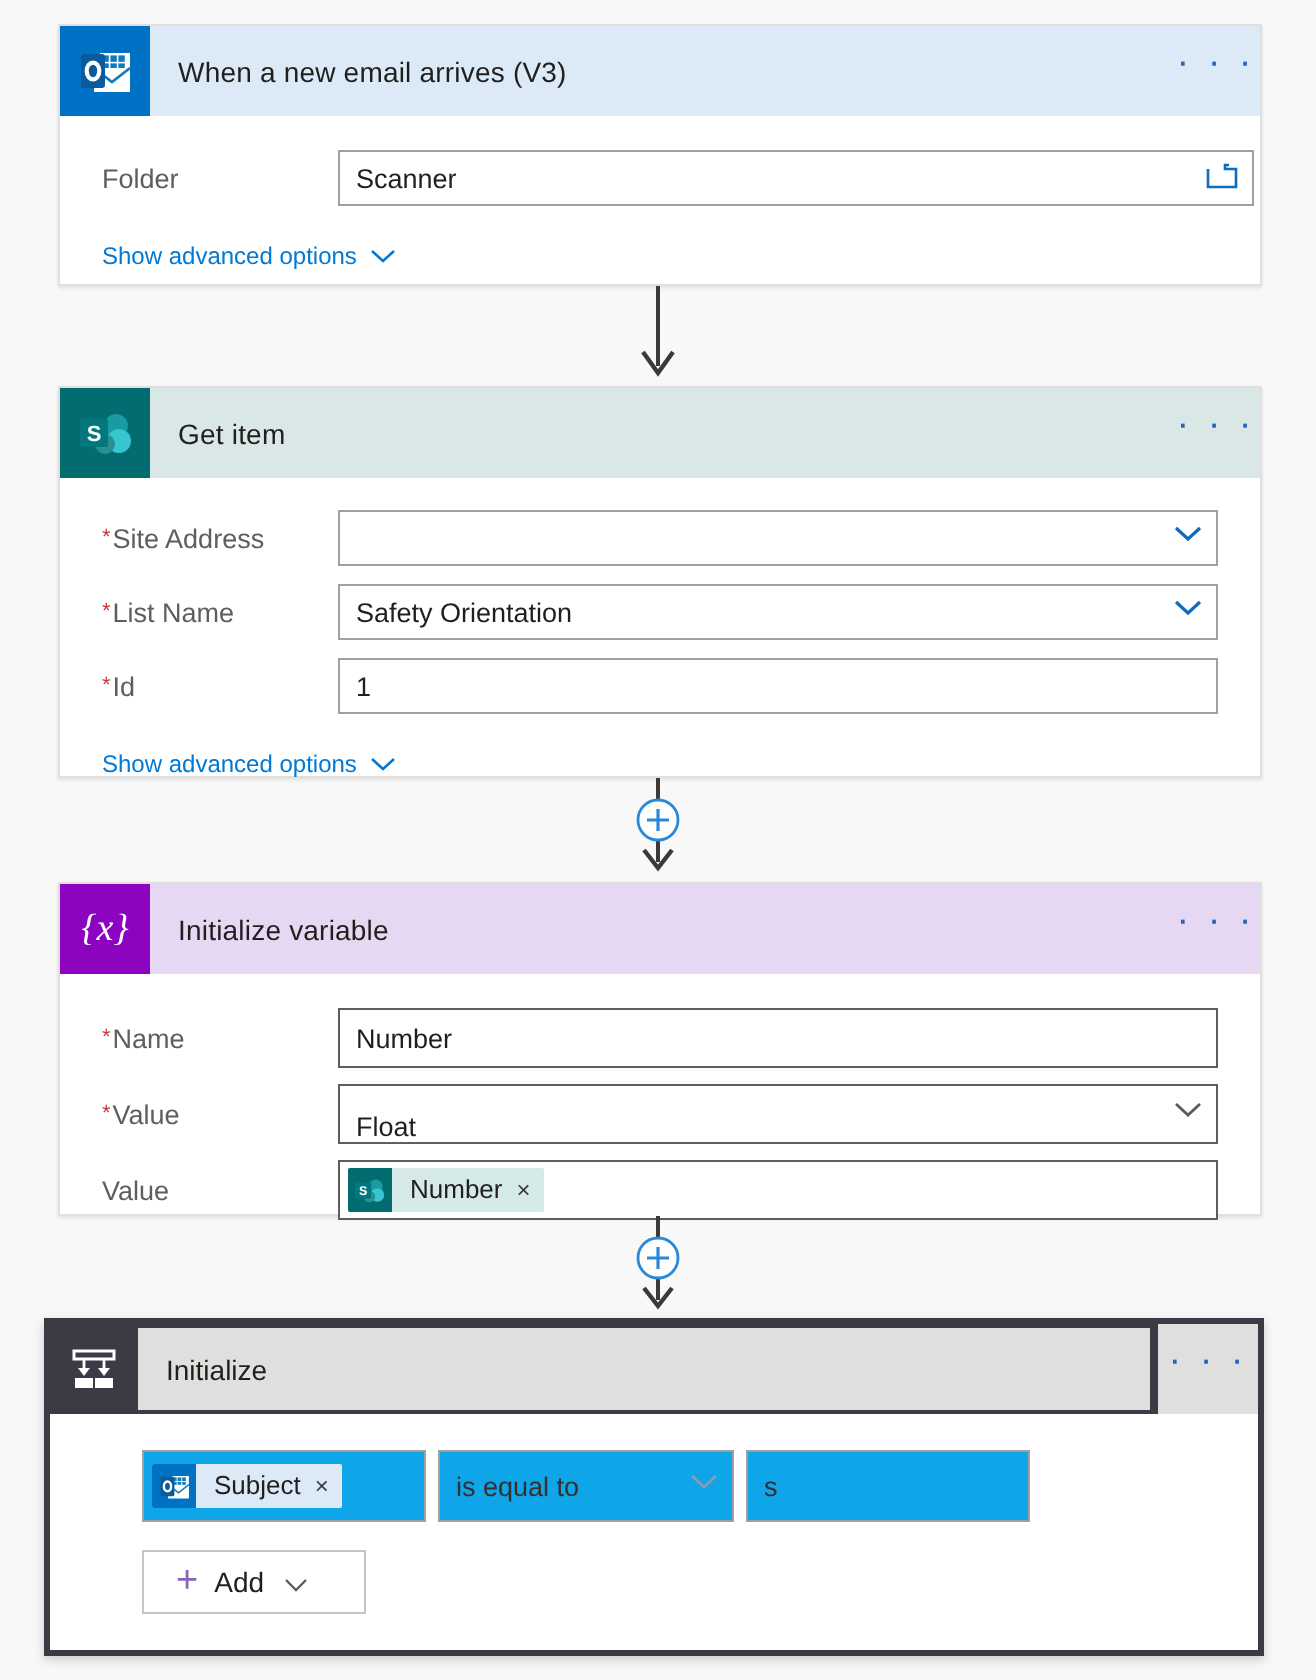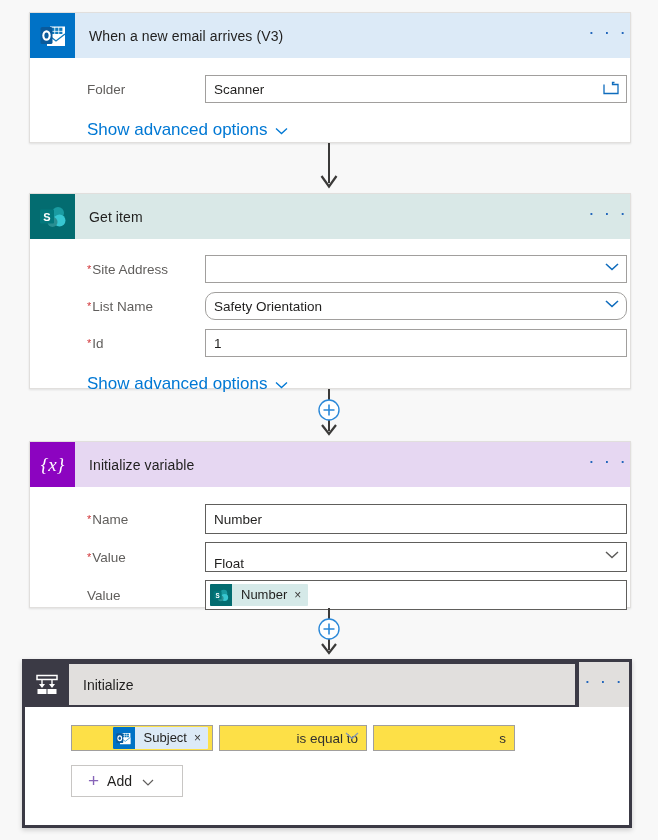--- a/index.html
+++ b/index.html
@@ -62,21 +62,21 @@
     color: #2266bb;
     font-size: 19px;
     letter-spacing: 2px;
     line-height: 10px;
     padding-bottom: 8px;
     cursor: pointer;
     user-select: none;
   }
 
   
-  .card-body { padding: 3px; margin-left: 36px; }
+  .card-body { padding: 3px; }
   .row {
     display: flex;
     align-items: center;
     min-height: 28px;
   }
   .row-label {
     width: 136px;
     flex: 0 0 136px;
     padding-left: 18px;
     box-sizing: border-box;
@@ -118,21 +118,21 @@
     position: absolute;
     right: 7px;
     top: 50%;
     transform: translateY(-50%);
     width: 16px; height: 16px;
     cursor: pointer;
   }
 
   .adv-link {
     color: #0078d4;
-    font-size: 17px;
+    font-size: 12px;
     display: inline-flex;
     align-items: center;
     gap: 7px;
     cursor: pointer;
     margin-left: 18px;
   }
 
   
   .token {
     display: inline-flex;
@@ -228,29 +228,28 @@
     user-select: none;
   }
   .cond-body { padding: 18px 0 0 46px; }
   .cond-row {
     display: flex;
     align-items: center;
     gap: 6px;
   }
   .cond-cell {
     box-sizing: border-box;
-    height: 26px;
+    height: 36px;
     border: 1px solid #a19f9d;
-    background: #fde047;
+    background: #0ea5e9;
     display: flex;
     align-items: center;
     padding: 0 8px;
     position: relative;
     font-size: 13.5px;
-    justify-content: flex-end;
   }
   .add-btn {
     margin-top: 14px;
     width: 112px;
     height: 32px;
     border: 1px solid #c8c6c4;
     background: #fff;
     display: flex;
     align-items: center;
     gap: 8px;
@@ -358,21 +357,21 @@
             <svg width="14" height="9" viewBox="0 0 14 9">
                 <path d="M1 1.5 L7 7 L13 1.5" fill="none" stroke="#0f6cbd" stroke-width="1.6"></path>
               </svg>
           </span>
         </div>
       </div>
       <div class="row" style="margin-top:9px;">
         <div class="row-label">
           <span class="req">*</span><span>List Name</span>
         </div>
-        <div class="field" style="width:440px;border-radius:10px;">
+        <div class="field" style="width:440px;">
           <span class="val">Safety Orientation</span>
           <span class="chev">
             <svg width="14" height="9" viewBox="0 0 14 9">
                 <path d="M1 1.5 L7 7 L13 1.5" fill="none" stroke="#0f6cbd" stroke-width="1.6"></path>
               </svg>
           </span>
         </div>
       </div>
       <div class="row" style="margin-top:9px;">
         <div class="row-label">

